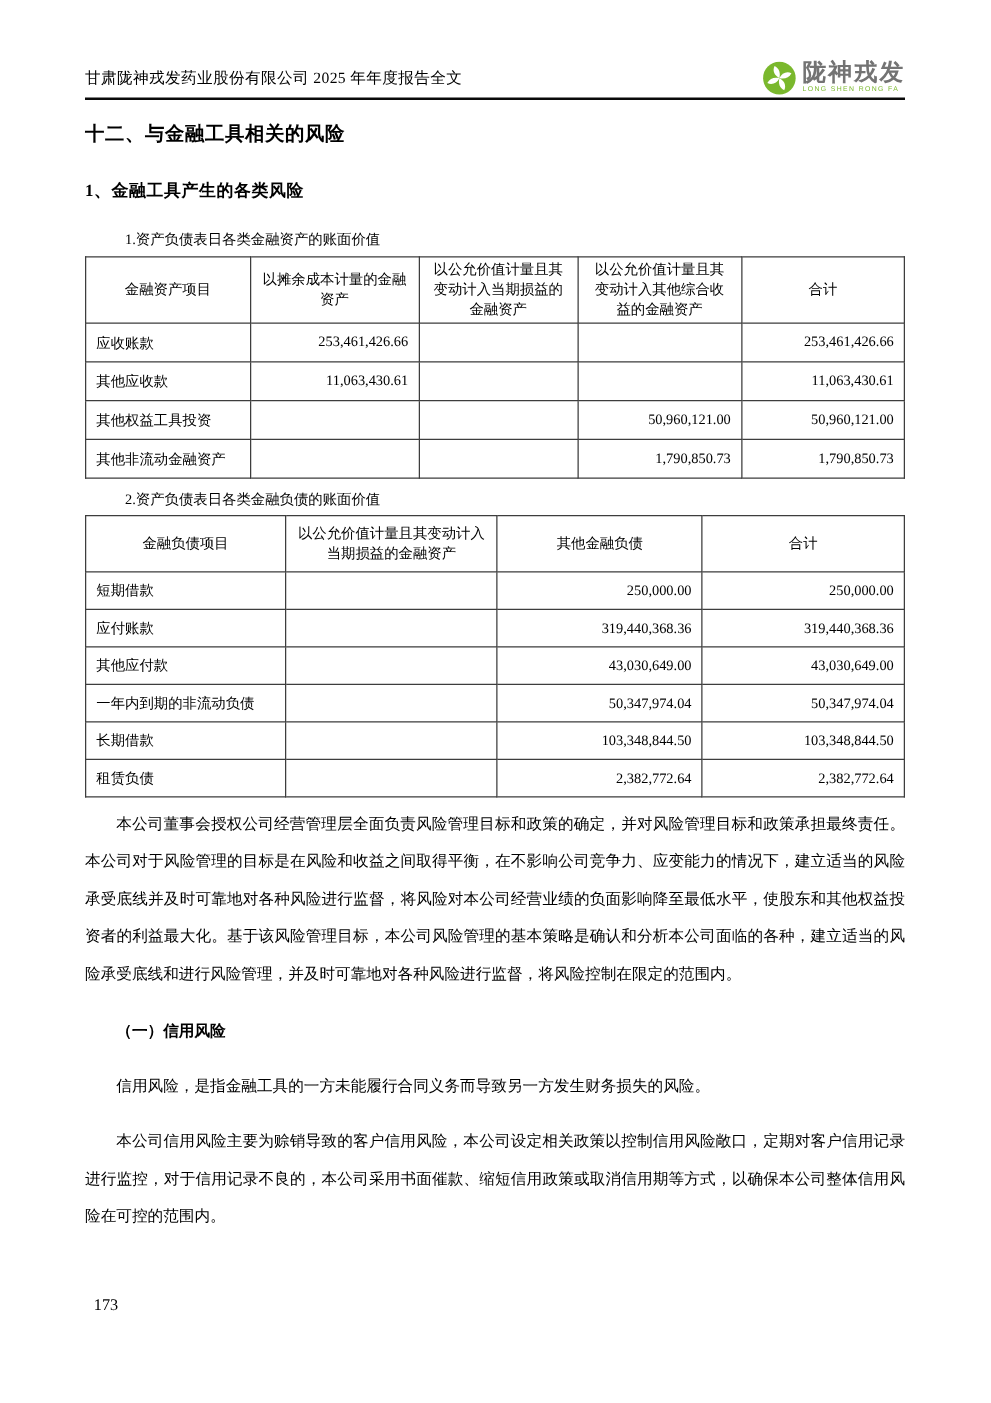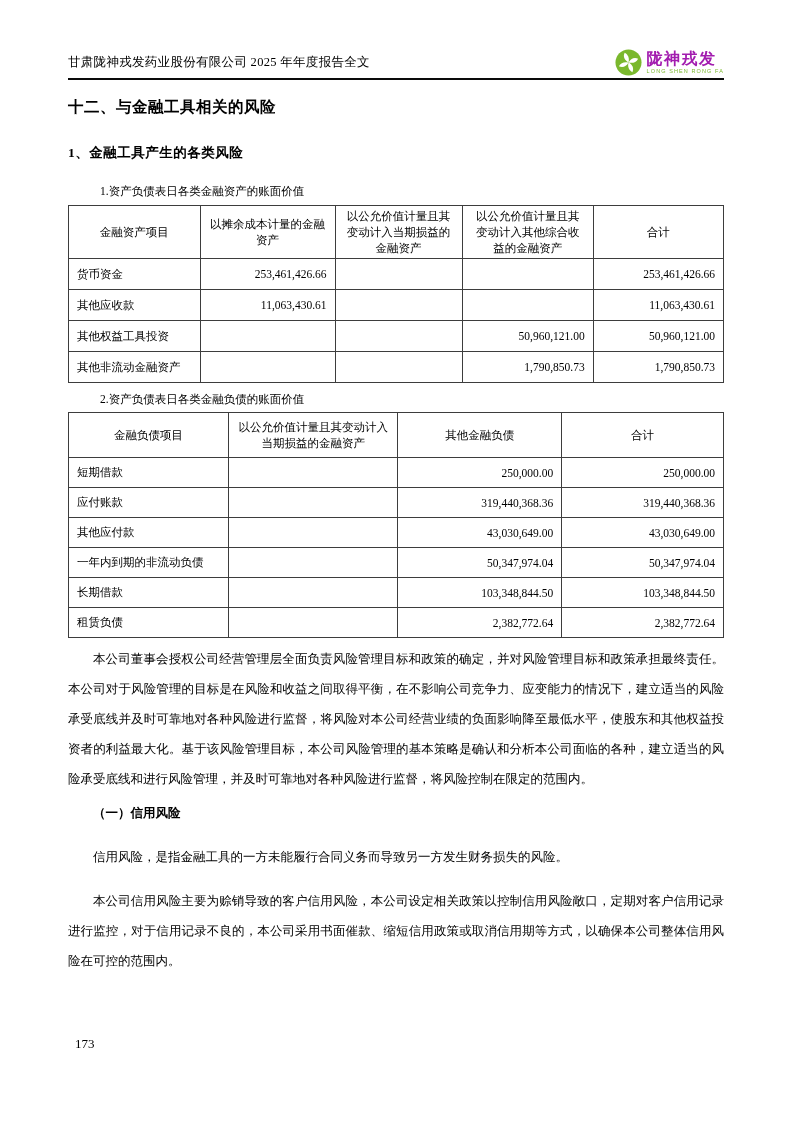--- a/index.html
+++ b/index.html
@@ -19,21 +19,21 @@
     display:flex; justify-content:space-between; align-items:flex-end;
     border-bottom:2px solid #0a0a0a;
     padding-bottom:2px;
     min-height:34px;
   }
   .hdr-title { font-size:12.5px; padding-bottom:5px; letter-spacing:0.3px; }
   .logo { display:flex; align-items:center; gap:5px; }
   .logo-texts { display:flex; flex-direction:column; line-height:1; }
   .logo-cn {
     font-family:"Liberation Sans","DejaVu Sans",sans-serif;
-    font-size:16px; font-weight:bold; color:#a21caf; letter-spacing:1.5px;
+    font-size:19px; font-weight:bold; color:#737373; letter-spacing:1.5px;
   }
   .logo-en {
     font-family:"Liberation Sans","DejaVu Sans",sans-serif;
     font-size:5.5px; color:#7ab82d; letter-spacing:1.1px; margin-top:2px;
   }
   
   .sec-title { font-size:15.5px; font-weight:bold; margin-top:17px; letter-spacing:0.5px; }
   .sub-title { font-size:13.5px; font-weight:bold; margin-top:26px; letter-spacing:0.5px; }
   .tbl-caption { font-size:11.5px; margin:22px 0 0 32px; }
   .tbl-caption.second { margin-top:9px; }
@@ -50,21 +50,21 @@
   td.lbl { text-align:left; }
   td.num { text-align:right; }
   
   .body-text {
     font-size:12.5px; line-height:30px;
     text-align:justify; text-indent:2em;margin-top:14px;
   }
   .p1 { margin-top:6px; }
   .credit-heading {
     font-size:12.5px; font-weight:bold; line-height:30px;
-    text-indent:2em; margin-top:4px;
+    text-indent:2em; margin-top:16px;
   }
   .page-number { position:absolute; left:75px; bottom:70px; font-size:13px; }
 </style>
 </head>
 <body>
 
 <div class="page">
 
   <header class="hdr">
     <div class="hdr-title">甘肃陇神戎发药业股份有限公司 2025 年年度报告全文</div>
@@ -102,21 +102,21 @@
       <tr>
         <th>金融资产项目</th>
         <th>以摊余成本计量的金融资产</th>
         <th>以公允价值计量且其变动计入当期损益的金融资产</th>
         <th>以公允价值计量且其变动计入其他综合收益的金融资产</th>
         <th>合计</th>
       </tr>
     </thead>
     <tbody>
       <tr>
-        <td class="lbl">货币资金</td>
+        <td class="lbl">应收账款</td>
         <td class="num">253,461,426.66</td>
         <td class="num"></td>
         <td class="num"></td>
         <td class="num">253,461,426.66</td>
       </tr>
       <tr>
         <td class="lbl">其他应收款</td>
         <td class="num">11,063,430.61</td>
         <td class="num"></td>
         <td class="num"></td>

